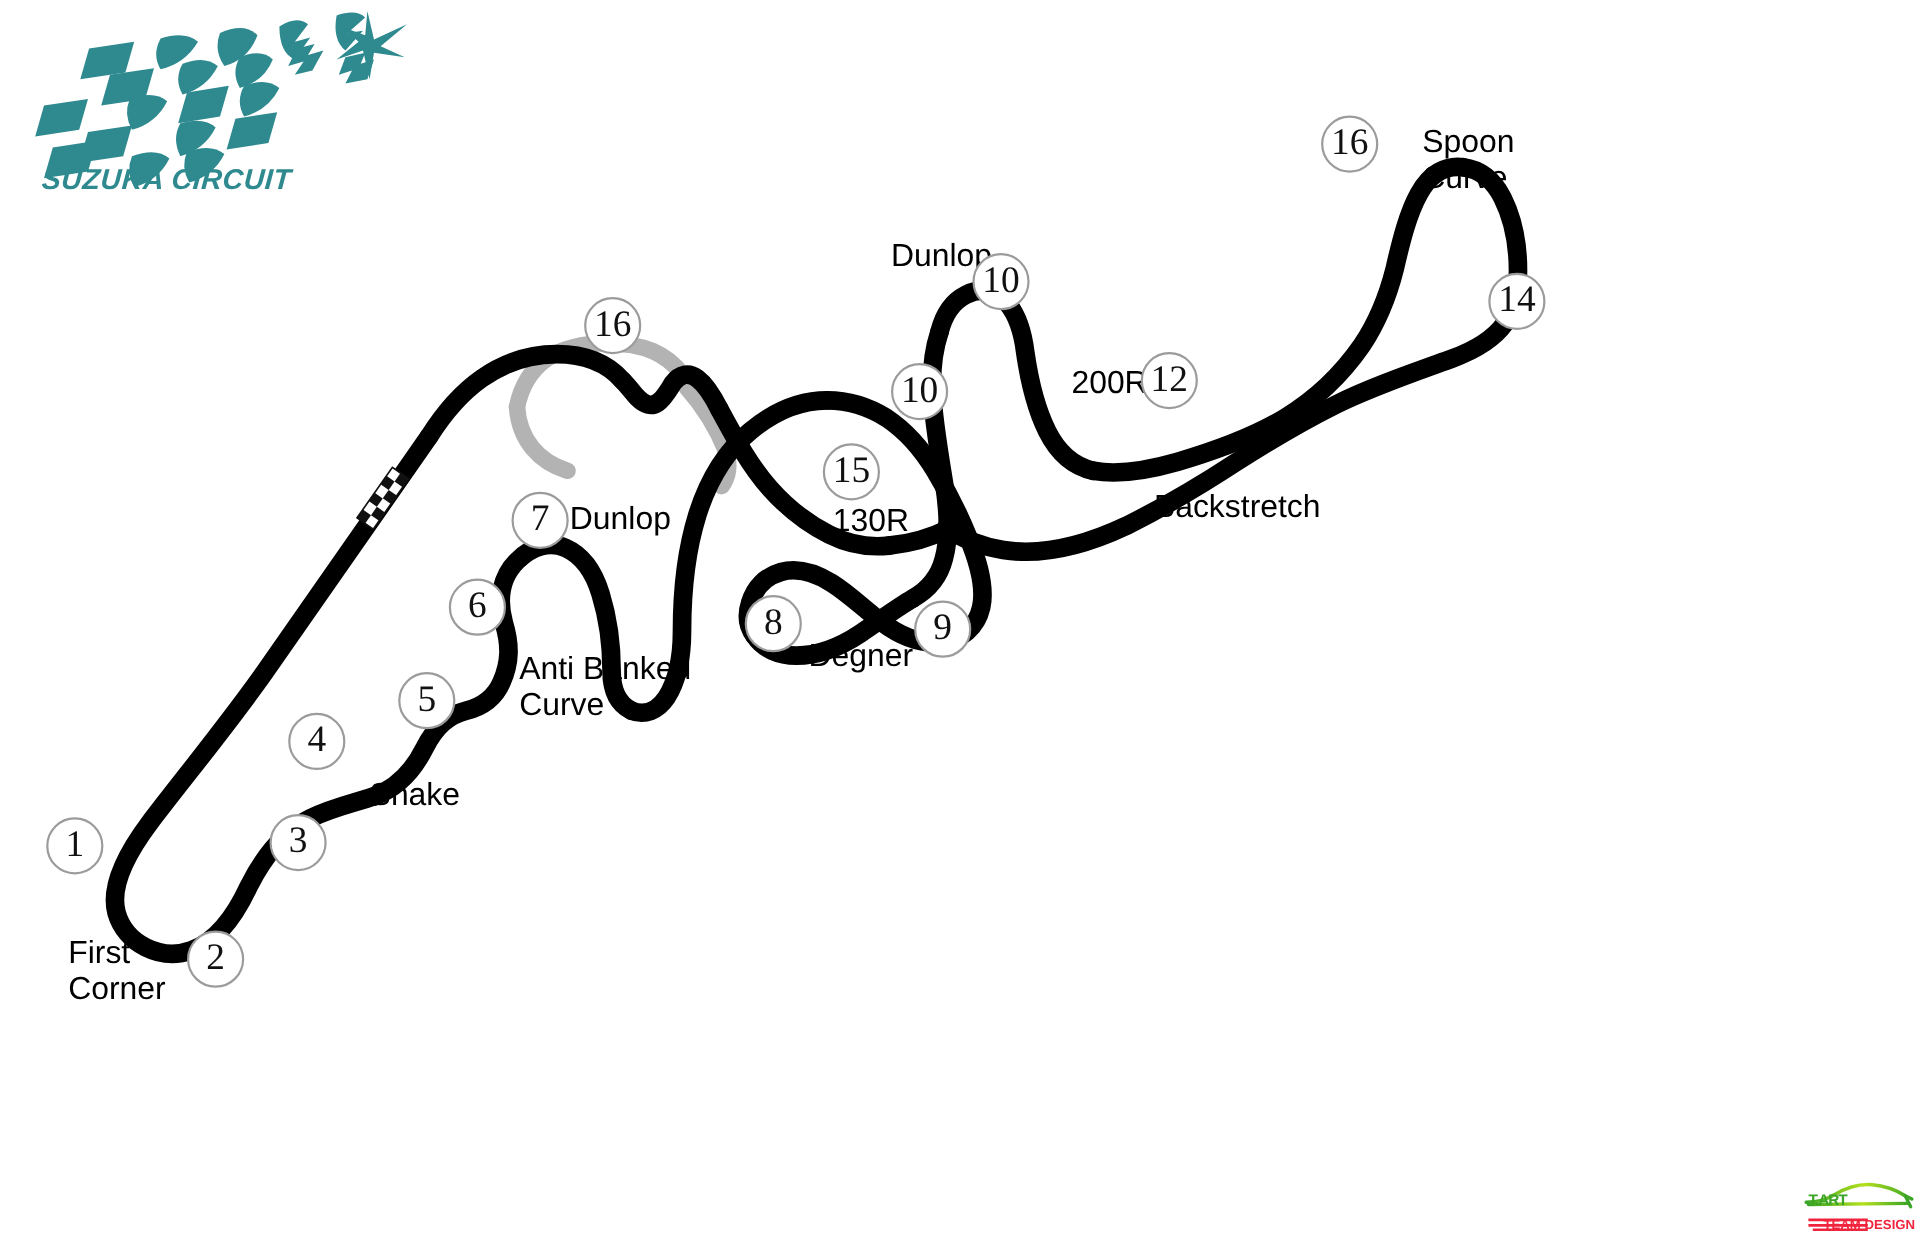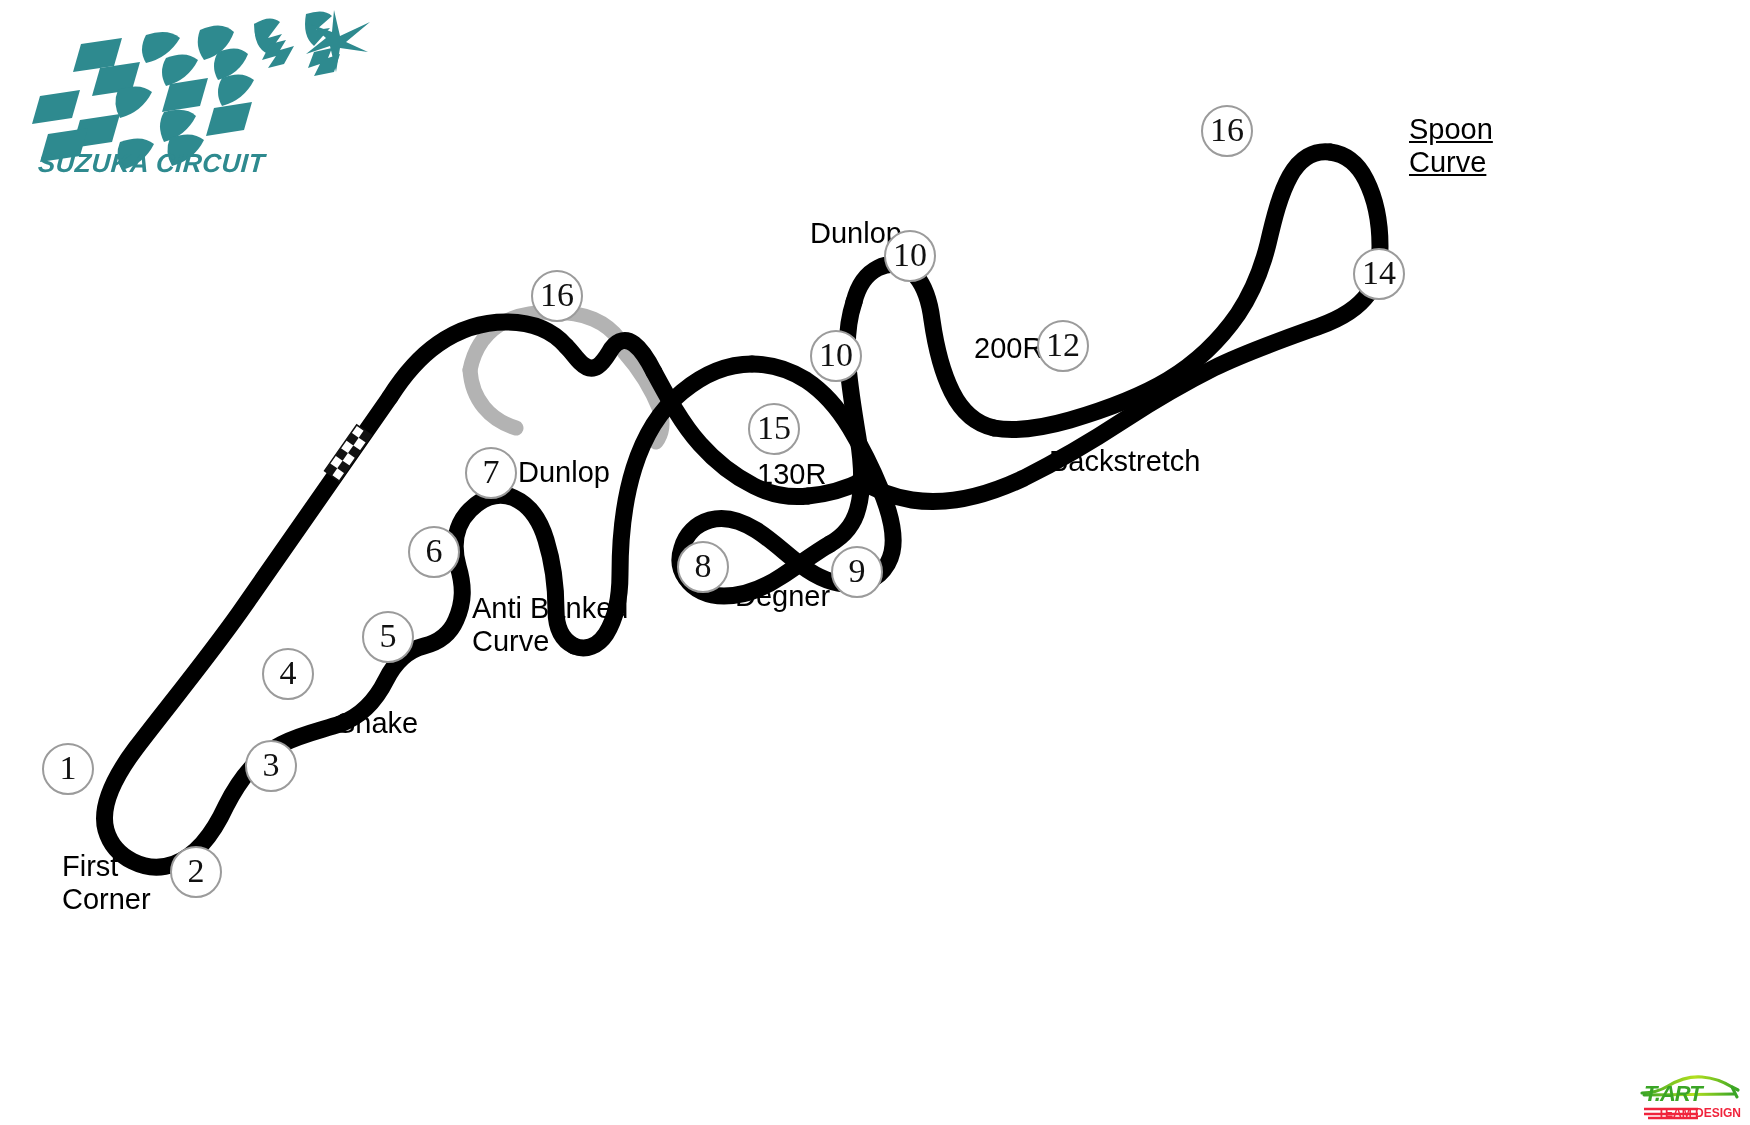--- a/index.html
+++ b/index.html
@@ -88,25 +88,24 @@
     bottom: 4px;
     width: 104px;
     height: 54px;
   }
   #tart-text {
     position: absolute;
     left: 6px;
     top: 16px;
     font-family: "Liberation Sans", sans-serif;
     font-weight: bold;
-    font-size: 22px;
+    font-size: 14px;
     letter-spacing: -1px;
     color: #3aa526;
     line-height: 1;
-    font-style: italic;
   }
   #tart-sub {
     position: absolute;
     right: 1px;
     bottom: 2px;
     font-family: "Liberation Sans", sans-serif;
     font-weight: bold;
     font-size: 12px;
     letter-spacing: 0px;
     color: #f0243c;
@@ -284,21 +283,21 @@
 Corner</div>
   <div class="map-label" style="left:336px; top:707px;">Snake</div>
   <div class="map-label" style="left:472px; top:592px;">Anti Banked
 Curve</div>
   <div class="map-label" style="left:518px; top:456px;">Dunlop</div>
   <div class="map-label" style="left:735px; top:580px;">Degner</div>
   <div class="map-label" style="left:757px; top:458px;">130R</div>
   <div class="map-label" style="left:810px; top:217px;">Dunlop</div>
   <div class="map-label" style="left:974px; top:332px;">200R</div>
   <div class="map-label" style="left:1049px;top:445px;">Backstretch</div>
-  <div class="map-label" style="left:1409px;top:113px;text-decoration:underline;">Spoon
+  <div class="map-label" style="left:1293px;top:113px;">Spoon
 Curve</div>
 
   <div class="corner-marker" style="left:42px;   top:743px;">
       <span>1</span>
     </div>
   <div class="corner-marker" style="left:170px;  top:846px;">
       <span>2</span>
     </div>
   <div class="corner-marker" style="left:245px;  top:740px;">
       <span>3</span>

